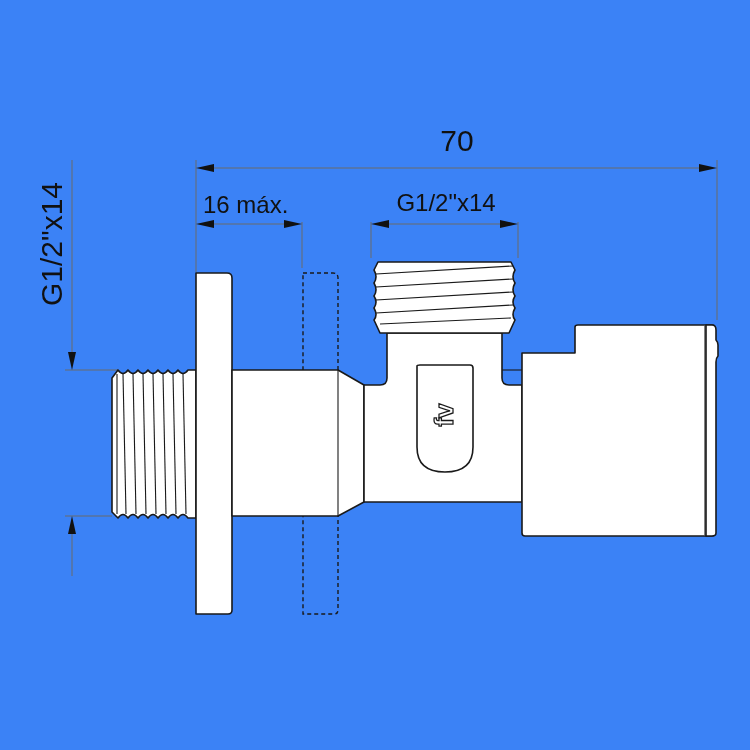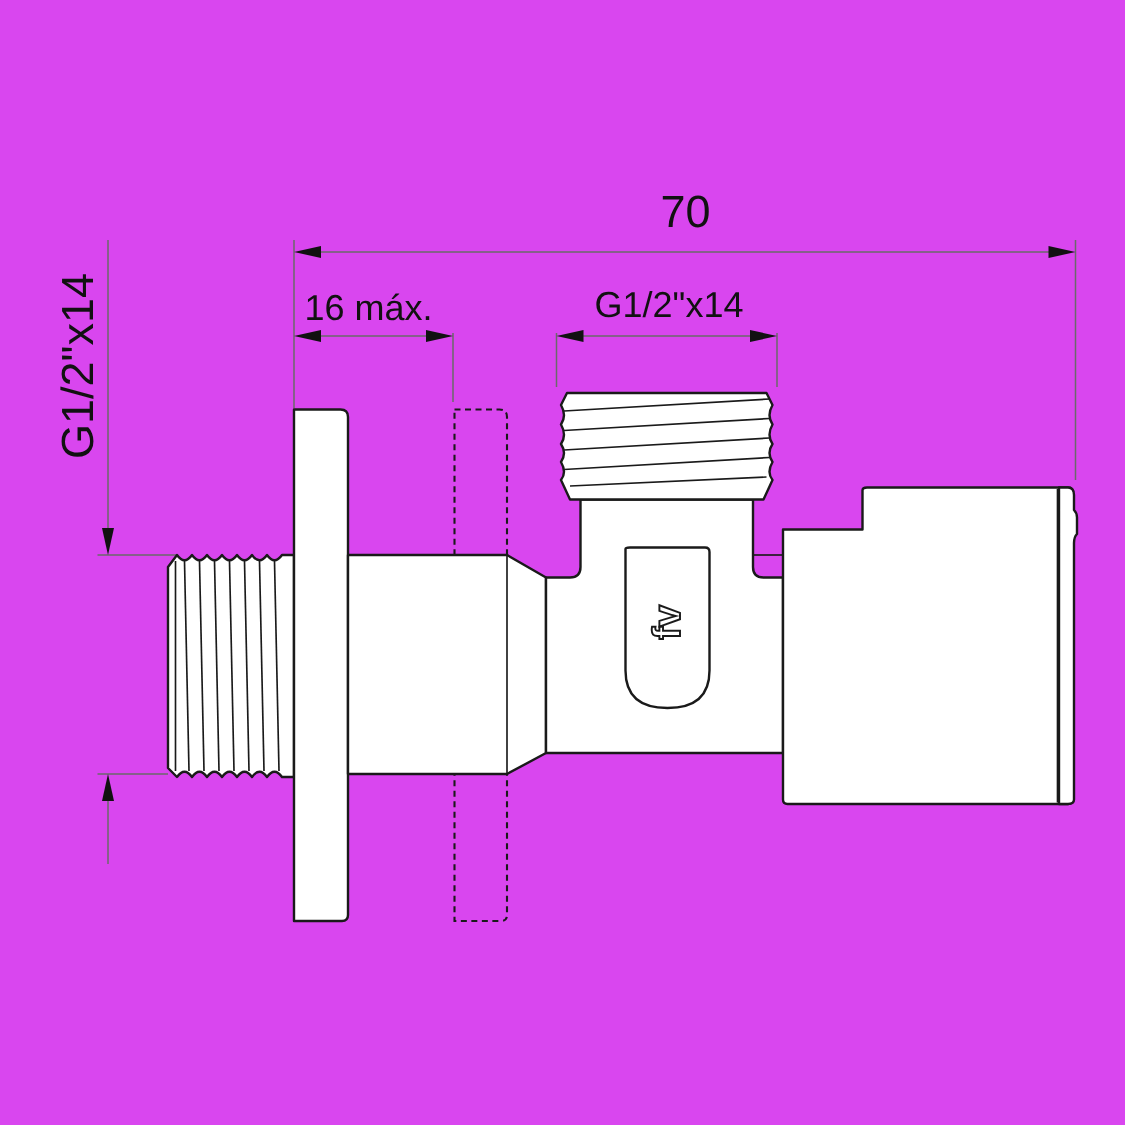--- a/index.html
+++ b/index.html
@@ -1,16 +1,16 @@
 <!DOCTYPE html>
 <html><head>
   <meta charset="utf-8">
   <style>
     html, body { margin: 0; padding: 0; background: #ffffff; }
-    #canvas { position: relative; width: 750px; height: 750px; background: #d946ef; overflow: hidden; }
+    #canvas { position: relative; width: 750px; height: 750px; background: #3b82f6; overflow: hidden; }
     svg { position: absolute; left: 0; top: 0; }
     .dim-label { font-family: "Liberation Sans", sans-serif; fill: #111111; }
     .outline { fill: #ffffff; stroke: #1a1a1a; stroke-width: 1.6; stroke-linejoin: round; }
     .thin { fill: none; stroke: #1a1a1a; stroke-width: 1.1; }
     .dimline { fill: none; stroke: #6a6a6a; stroke-width: 1; }
     .arrow { fill: #111111; }
     .dashed { fill: none; stroke: #1a1a1a; stroke-width: 1.4; stroke-dasharray: 4 3; }
   </style>
 </head>
 <body>

